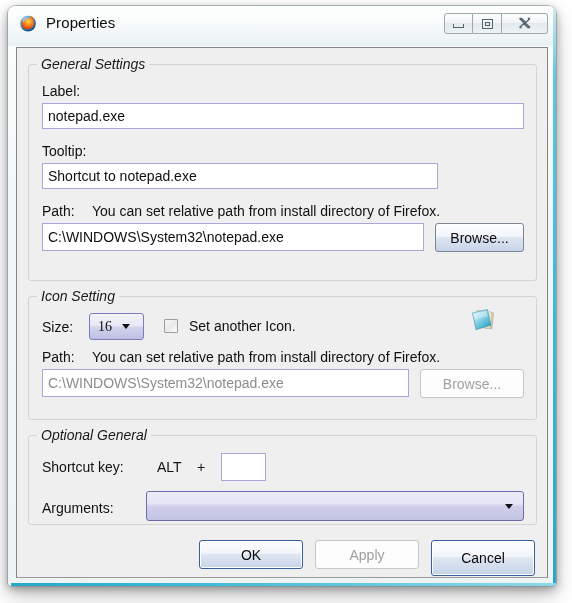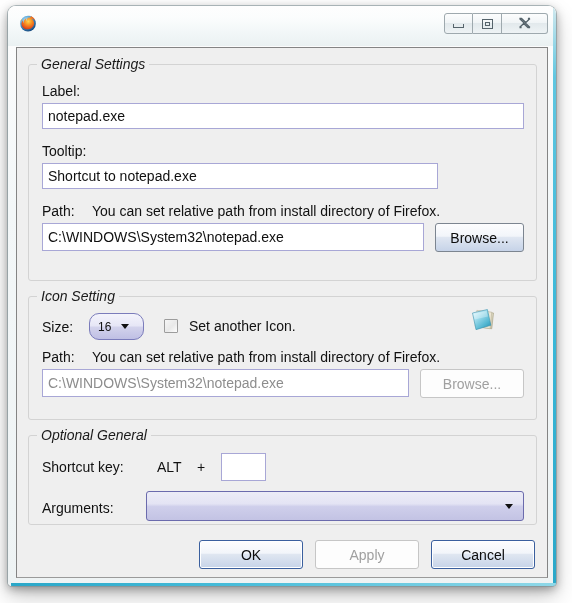--- a/index.html
+++ b/index.html
@@ -207,26 +207,27 @@
   .btn.default {
     border: 1px solid #3a5f9e;
     box-shadow: inset 0 0 0 1px #ffffff;
   }
 
   
   #size-combo {
     position: absolute;
     box-sizing: border-box;
     border: 1px solid #7b7cbb;
-    border-radius: 10px;
+    border-radius: 3px;
     background: linear-gradient(180deg, #f4f4fb 0%, #e6e6f6 48%, #d3d3ec 52%, #bfbfe4 100%);
     display: flex;
     align-items: center;
-    font-size: 12px;
+    font-size: 14px;
     color: #111;
+    font-family: Liberation Serif, serif;
   }
   #size-combo-value {
     padding-left: 8px;
   }
   .combo-arrow {
     width: 0; height: 0;
     border-left: 4px solid transparent;
     border-right: 4px solid transparent;
     border-top: 5px solid #111111;
   }
@@ -292,20 +293,21 @@
               <stop offset="0%" stop-color="#bfe6fa"></stop>
               <stop offset="55%" stop-color="#4f9fd4"></stop>
               <stop offset="100%" stop-color="#15497e"></stop>
             </radialGradient>
           </defs>
           <circle cx="16" cy="17" r="12.5" fill="url(#fxGlobe)"></circle>
           <path d="M16 4.2c6.1 0 10.6 3.3 11.6 8.2-1.6-2.5-4.2-3.7-6.4-3.3 2.6 1.3 4 3.6 4.4 5.9.7 4.4-2.1 9.1-7.3 10.6-5.8 1.7-11-1.3-12.4-5.8-1-3.2.1-6.4 2.3-8.1-.5 1.8-.2 3.5.9 4.6-.4-3.4 1.4-6.7 4.6-8.3-1.2 1.8-1.2 3.6-.3 4.8.2-2.8 2.1-5.3 5-6.4-.9 1-1.3 2-1.2 3 1-2.1 3-3.6 5.4-4.1-2-.7-4.2-1.1-6.6-1.1z" fill="url(#fxBody)"></path>
           <path d="M5.3 10.1c-.8 1.2-1.3 2.6-1.4 4 .6-1.5 1.6-2.8 2.9-3.6-.6-.1-1.1-.2-1.5-.4z" fill="url(#fxTail)"></path>
         </svg>
       </div>
+      <div id="title-text">Properties</div>
     </div>
 
     <div id="window-controls">
       <div class="winbtn first">
         <span class="glyph-min"></span>
       </div>
       <div class="winbtn">
         <span class="glyph-max"></span>
       </div>
       <div class="winbtn last">
@@ -385,19 +387,19 @@
     <input class="textbox" style="left: 204px; top: 405px; width: 45px; height: 28px;" type="text" value="">
 
     <div class="field-label" style="left:25px; top:452px;">Arguments:</div>
     <div id="arguments-combo" style="left:129px; top:443px; width:378px; height:30px;">
       <span class="sr"></span>
       <span class="combo-arrow"></span>
     </div>
 
     <div class="btn default" style="left:182px; top:492px; width:104px; height:29px;">OK</div>
     <div class="btn disabled" style="left:298px; top:492px; width:104px; height:29px;">Apply</div>
-    <div class="btn default" style="left:414px; top:492px; width:104px; height:29px;">Cancel</div>
+    <div class="btn default" style="left:414px; top:492px; width:104px; height:36px;">Cancel</div>
 
   </div>
 
   <div id="frame-accent-right"></div>
   <div id="frame-accent-bottom"></div>
 </div>
 
 </body></html>

